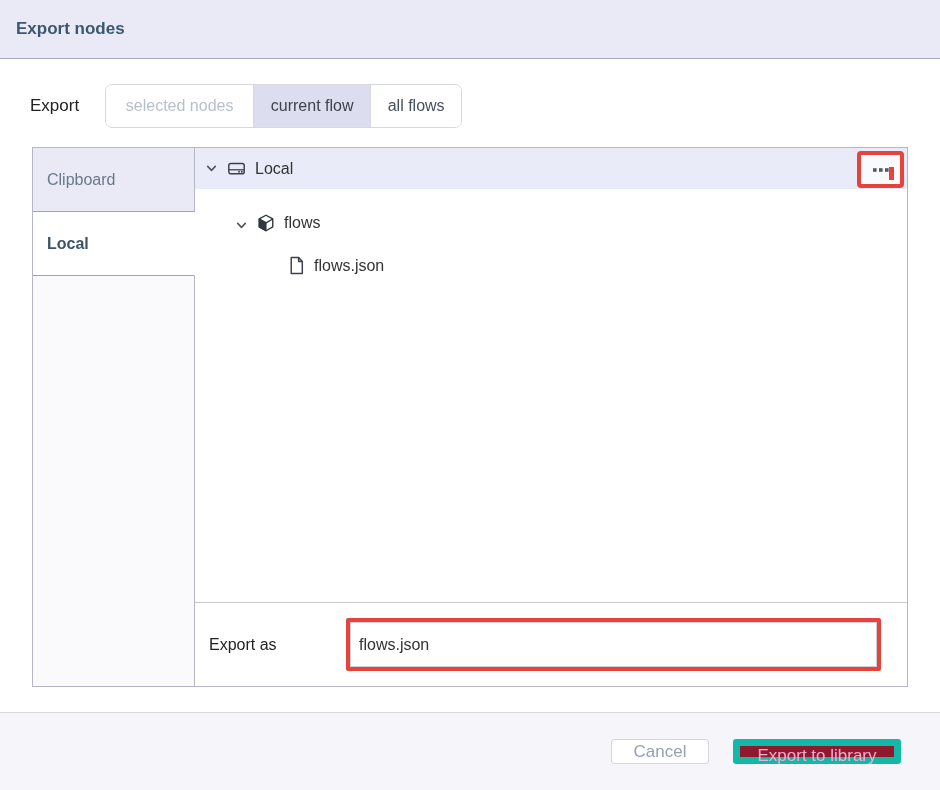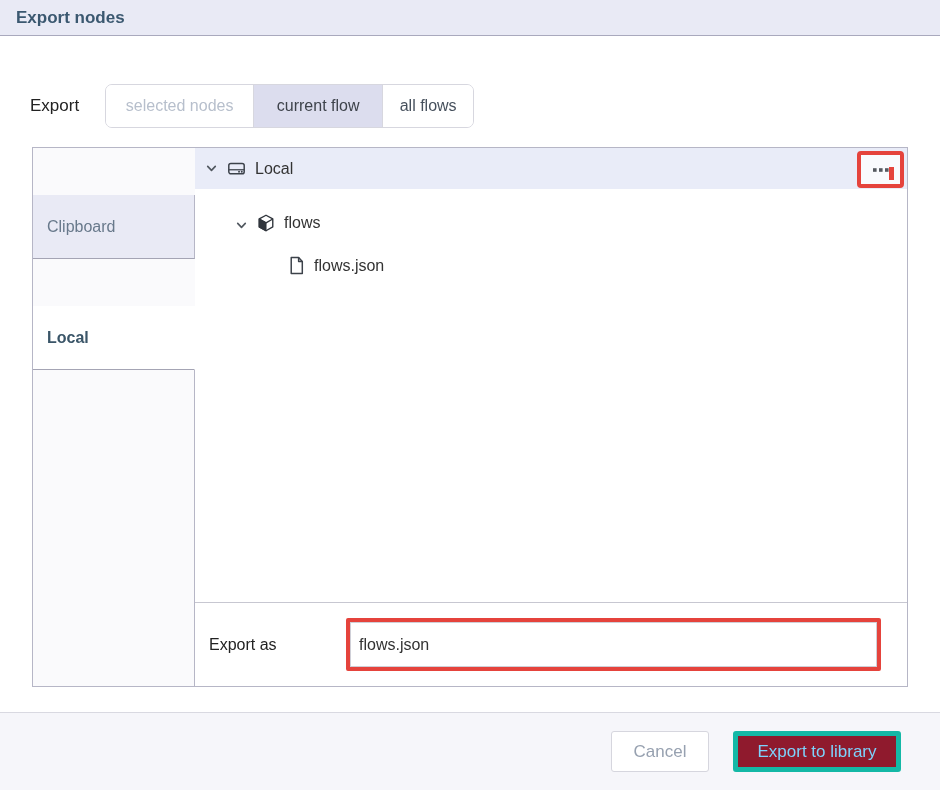--- a/index.html
+++ b/index.html
@@ -7,21 +7,21 @@
   body {
     font-family:"Liberation Sans", sans-serif;
     background:#fff;
     position:relative;
     overflow:hidden;
     color:#333;
   }
 
   
   .dialog-header {
-    position:absolute; top:0; left:0; right:0; height:36px;
+    position:absolute; top:0; left:0; right:0; height:59px;
     background:#e9eaf5;
     border-bottom:1px solid #a9a9bd;
     display:flex; align-items:center;
     padding:0 16px;
   }
   .dialog-title {
     font-size:17px; font-weight:bold; color:#3b5870;
   }
 
   
@@ -45,21 +45,21 @@
     color:#46505c;
     border:none;
     border-left:1px solid #d7d7df;
     cursor:pointer;
     font-family:inherit;
   }
   .seg-btn:first-child { border-left:none; }
   .seg-btn.disabled { color:#b7bfcc; cursor:default; }
   .seg-btn.selected { background:#dcddee; color:#3e434b; }
   .seg-btn.w1 { width:147px; }
-  .seg-btn.w2 { width:129px; }
+  .seg-btn.w2 { width:117px; }
   .seg-btn.w3 { width:91px; }
 
   
   .library-panel {
     position:absolute; left:32px; top:147px;
     width:876px; height:540px;
     border:1px solid #b6b6c6;
     display:flex;
     background:#fff;
   }
@@ -71,21 +71,20 @@
   .lib-tab {
     height:64px; flex:none;
     background:#e9eaf5;
     border-bottom:1px solid #a4a4b4;
     border-right:1px solid #b6b6c6;
     display:flex; align-items:center;
     padding:0 14px;
     font-size:16px;
     color:#68798b;
     cursor:pointer;
-    margin-top:47px;
   }
   .lib-tab.active {
     background:#fff;
     color:#3a5568;
     font-weight:bold;
     border-right-color:transparent;
   }
   .lib-sidebar-filler {
     flex:1;
     background:#fafafc;
@@ -166,37 +165,37 @@
   .dialog-footer {
     position:absolute; left:0; right:0; bottom:0;
     height:78px;
     background:#f6f6fa;
     border-top:1px solid #d9d9e1;
     display:flex; align-items:center; justify-content:flex-end;
     gap:24px;
     padding-right:39px;
   }
   .btn {
-    height:41px;
+    height:25px;
     border-radius:3px;
     font-size:17px;
     font-family:inherit;
     cursor:pointer;
   }
   .btn-cancel {
     width:98px;
     background:#fff;
     border:1px solid #d6d6de;
     color:#97a1b0;
   }
   .btn-primary {
     width:168px;
     background:#8f1a2d;
-    border:5px solid #14b8a6;
-    color:#7dd3fc;
+    border:7px solid #14b8a6;
+    color:#f9a8d4;
   }
 </style>
 </head>
 <body>
 
 <div class="dialog-header">
   <div class="dialog-title">Export nodes</div>
 </div>
 
 <div class="export-row">

